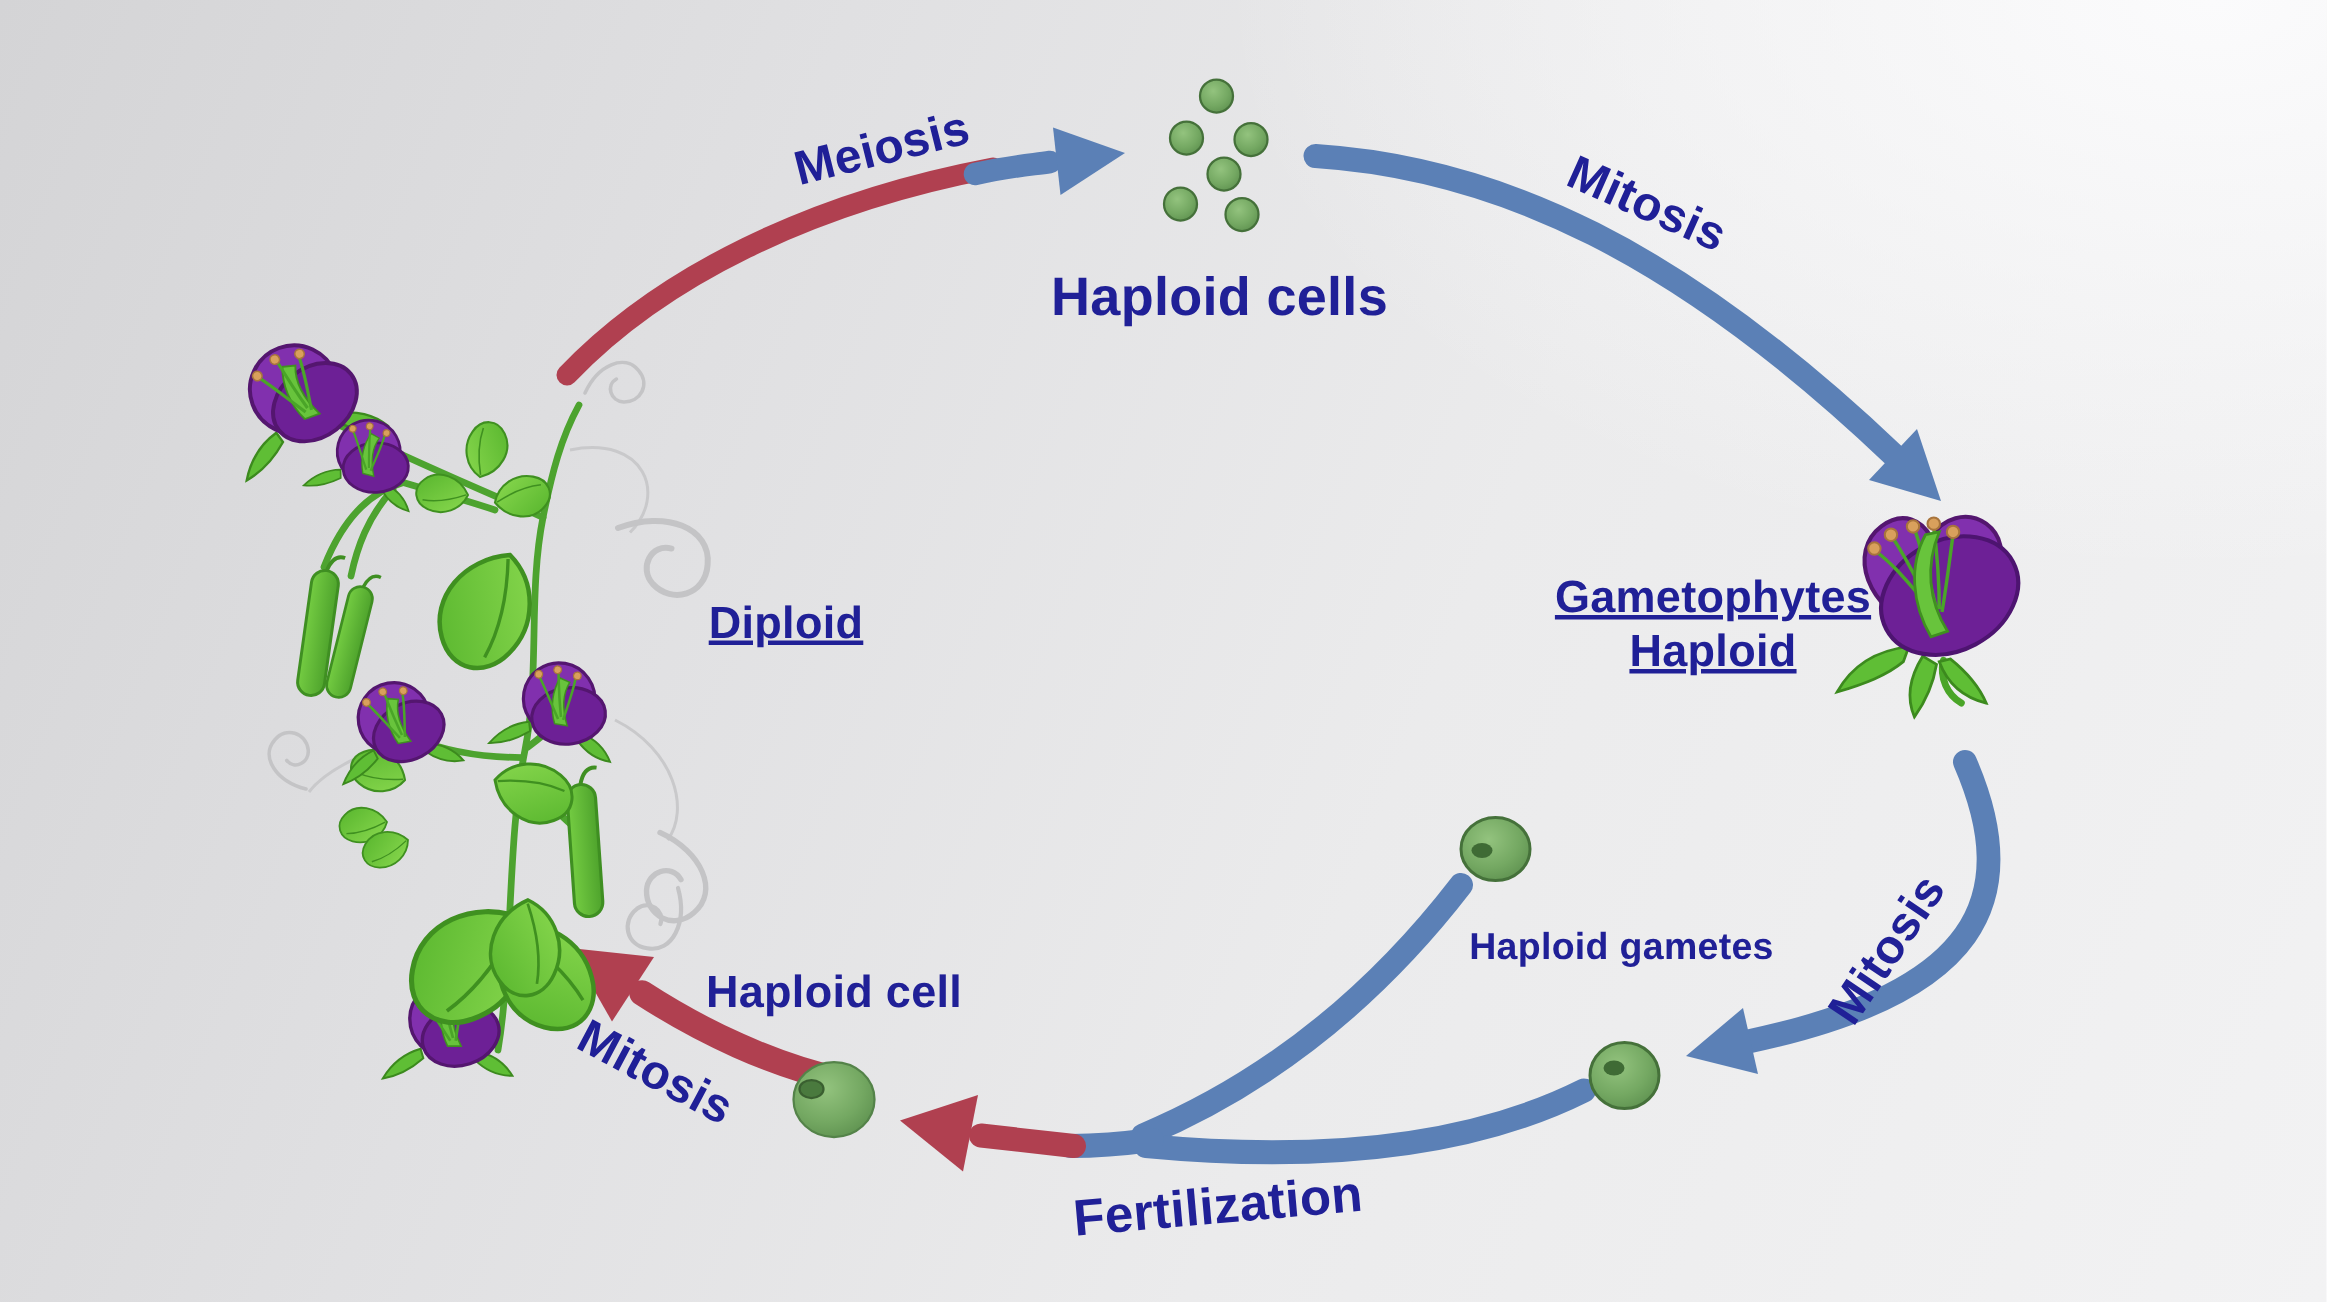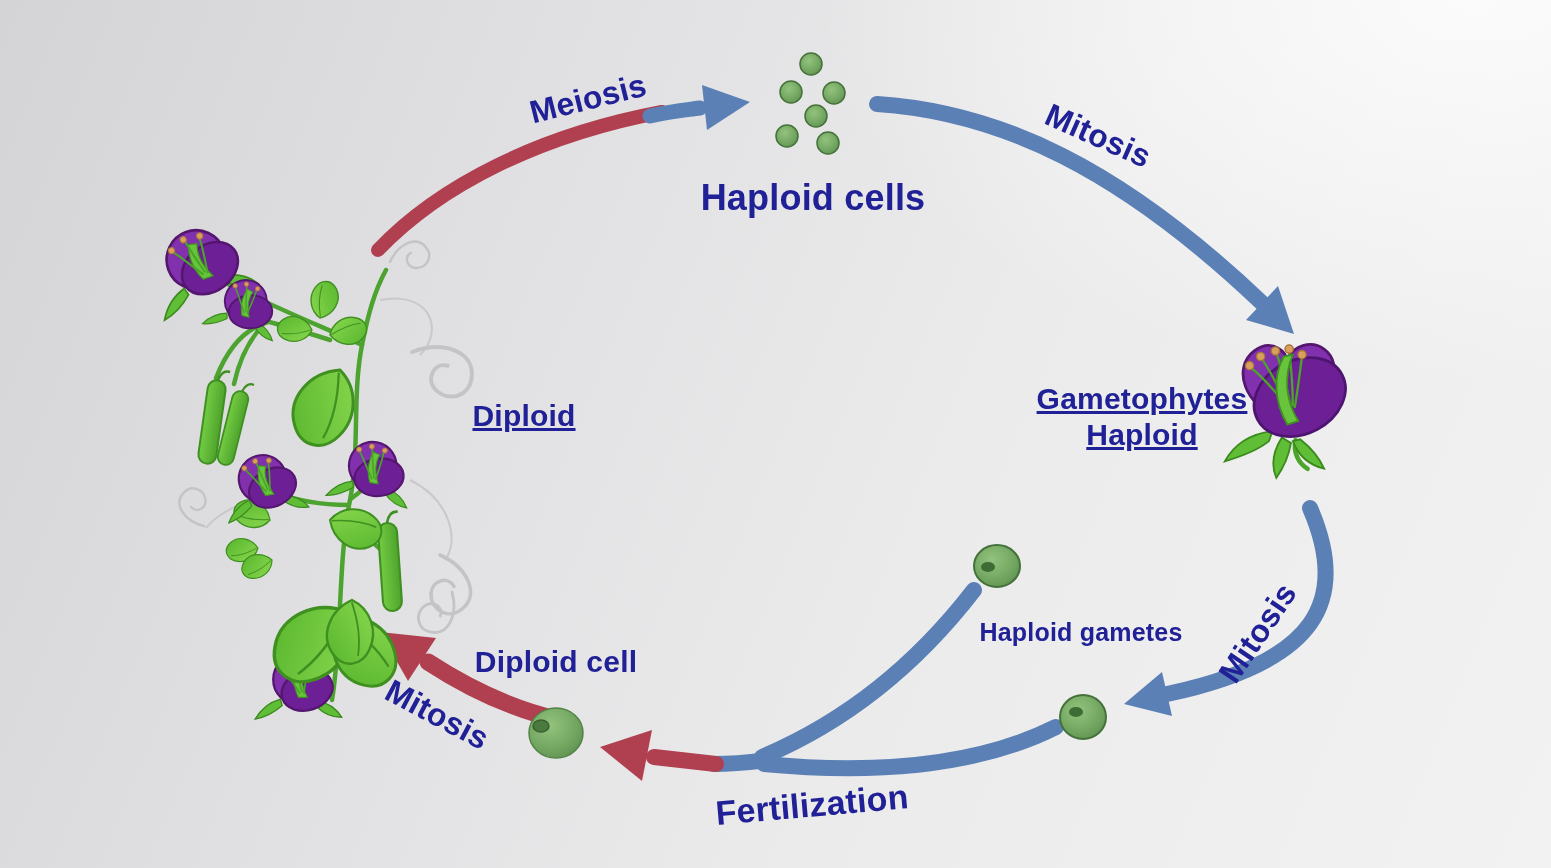--- a/index.html
+++ b/index.html
@@ -193,21 +193,21 @@
   <div>Gametophytes</div>
   <div>Haploid</div>
 </div>
 
 <div class="label" style="left:1258px;top:633px;--rot:-56deg;font-size:32px">Mitosis</div>
 
 <div class="label" style="left:1081px;top:632px;font-size:25px">Haploid gametes</div>
 
 <div class="label" style="left:812px;top:805px;--rot:-5deg;font-size:34px">Fertilization</div>
 
-<div class="label" style="left:556px;top:662px;font-size:30px">Diploid cell</div>
+<div class="label" style="left:556px;top:662px;font-size:30px">Haploid cell</div>
 
 <div class="label" style="left:437px;top:715px;--rot:28deg;font-size:32px">Mitosis</div>
 
 <div class="label label2" style="left:524px;top:416px;font-size:30px">
   <div>Diploid</div>
 </div>
 
 </div>
 
 </body></html>

